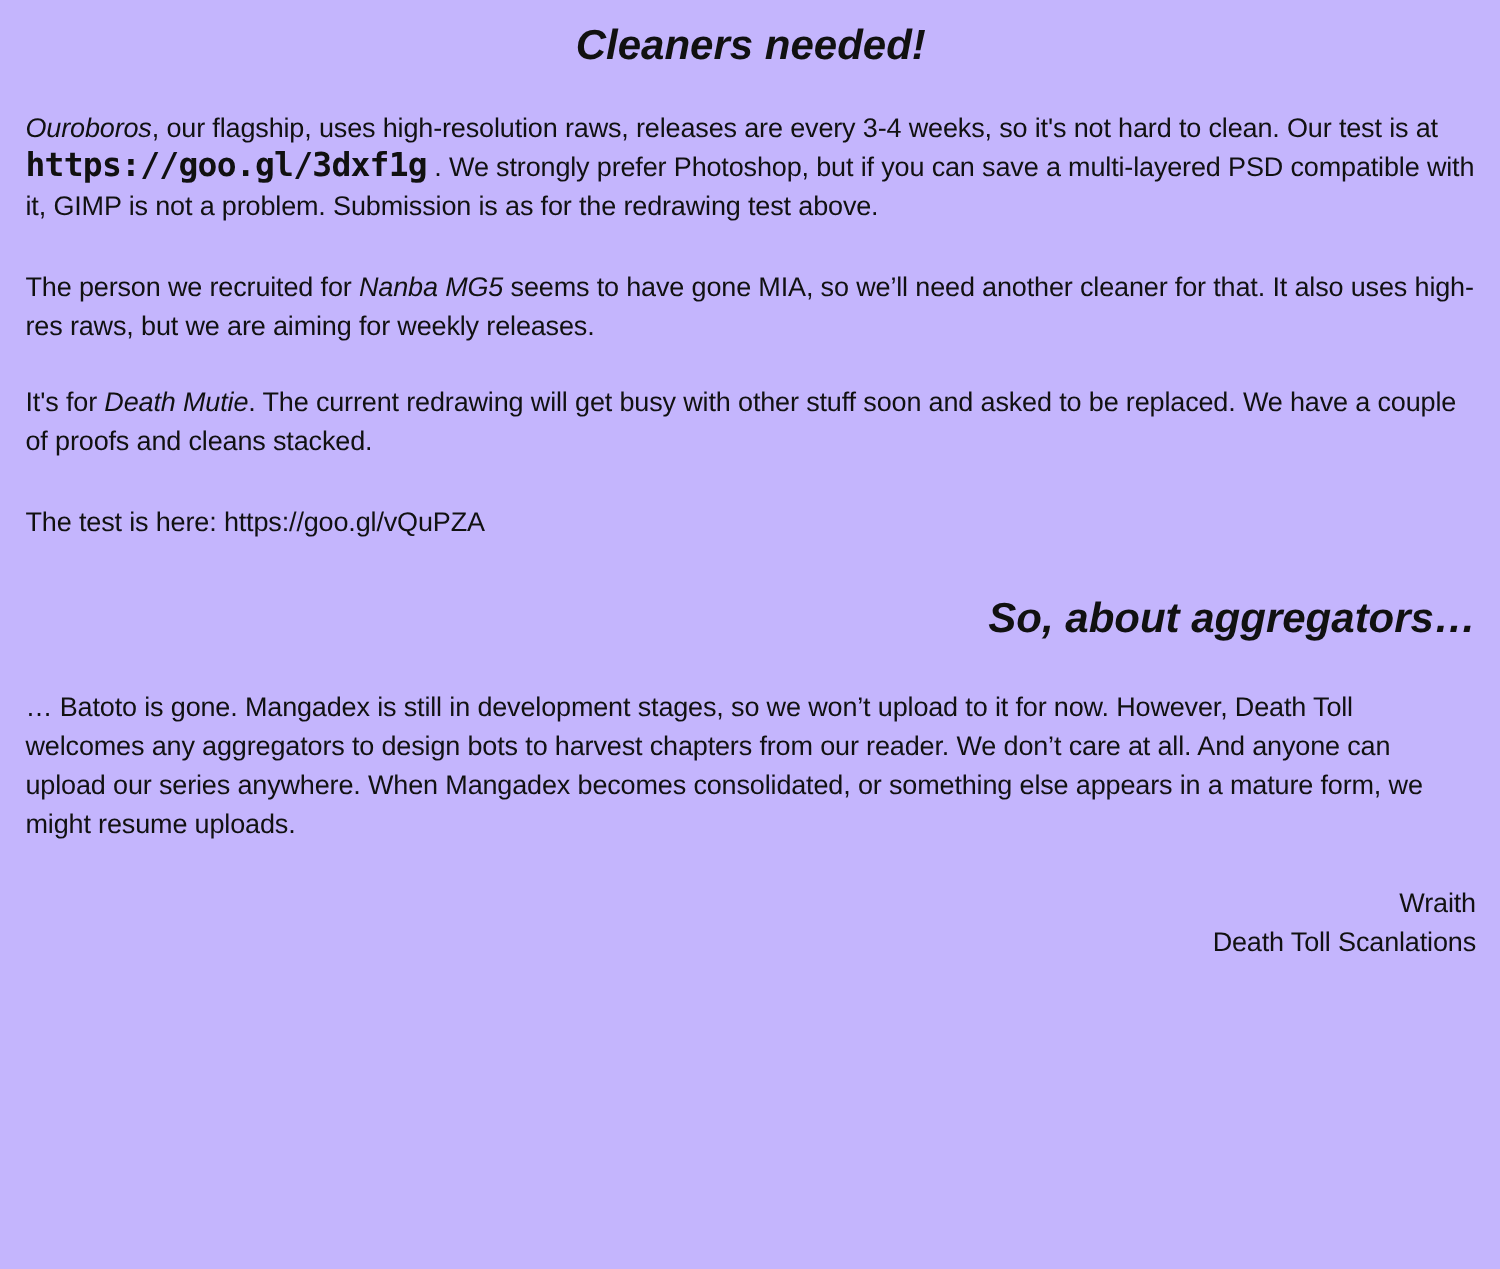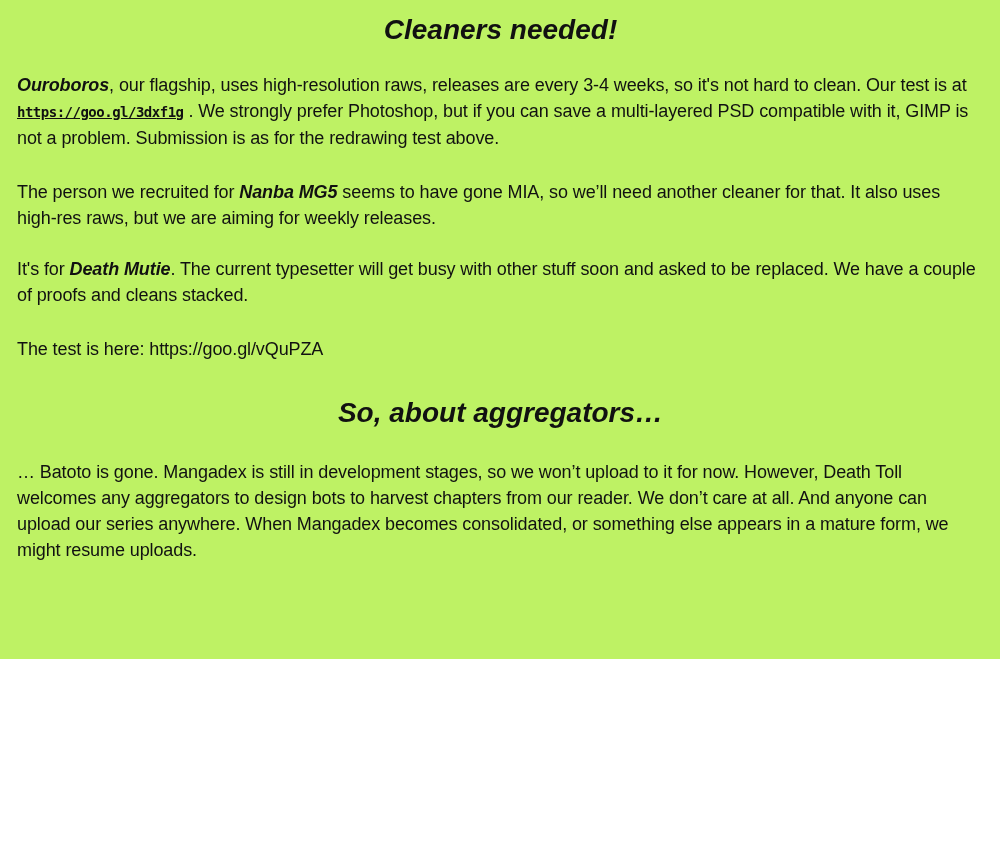--- a/index.html
+++ b/index.html
@@ -1,53 +1,52 @@
 <!DOCTYPE html>
 <html><head>
 <meta charset="utf-8">
 <style>
   html, body { margin: 0; padding: 0; background: #ffffff; }
   .page {
     position: relative;
     width: 1000px;
-    height: 659px;
+    height: 846px;
     box-sizing: border-box;
-    background: #bef264;
+    background: #c4b5fd;
     color: #111111;
     font-family: "Liberation Sans", sans-serif;
     font-size: 18px;
     line-height: 26px;
     letter-spacing: -0.1px;
     padding: 14px 16px 0 17px;
     overflow: hidden;
   }
   .heading {
     margin: 0;
     text-align: center;
     font-size: 28px;
     line-height: 32px;
     font-weight: 700;
     font-style: italic;
     letter-spacing: 0;
   }
   p { margin: 0; }
-  .series-name { font-weight: 700; font-style: italic; }
+  .series-name { font-weight: 400; font-style: italic; }
   .mono-url {
     font-family: "DejaVu Sans Mono", "Liberation Mono", monospace;
     font-weight: 700;
-    font-size: 14px;
+    font-size: 22px;
     letter-spacing: -0.5px;
-    text-decoration: underline;
   }
   .p-ouroboros   { margin-top: 26px; }
   .p-nanba       { margin-top: 28px; }
   .h-typesetter  { margin-top: 57px; }
   .p-cutie       { margin-top: 25px; }
   .p-testline    { margin-top: 28px; }
-  .h-aggregators { margin-top: 35px; }
+  .h-aggregators { margin-top: 35px; text-align: right; }
   .p-aggregators { margin-top: 30px; }
   .signature     { margin-top: 76px; text-align: right; }
   .sig-names     { margin-top: 27px; text-align: right; }
 </style>
 </head>
 <body>
 
 <div class="page">
 
   <h1 class="heading">Cleaners needed!</h1>
@@ -55,26 +54,30 @@
   <p class="p-ouroboros">
     <span class="series-name">Ouroboros</span><span>, our flagship, uses high-resolution raws, releases are every 3-4 weeks, so it's not hard to clean. Our test is at </span><span class="mono-url">https://goo.gl/3dxf1g</span><span> . We strongly prefer Photoshop, but if you can save a multi-layered PSD compatible with it, GIMP is not a problem. Submission is as for the redrawing test above.</span>
   </p>
 
   <p class="p-nanba">
     <span>The person we recruited for </span><span class="series-name">Nanba MG5</span><span> seems to have gone MIA, so we’ll need another cleaner for that. It also uses high-res raws, but we are aiming for weekly releases.</span>
   </p>
 
 
   <p class="p-cutie">
-    <span>It's for </span><span class="series-name">Death Mutie</span><span>. The current typesetter will get busy with other stuff soon and asked to be replaced. We have a couple of proofs and cleans stacked.</span>
+    <span>It's for </span><span class="series-name">Death Mutie</span><span>. The current redrawing will get busy with other stuff soon and asked to be replaced. We have a couple of proofs and cleans stacked.</span>
   </p>
 
   <p class="p-testline">
     <span>The test is here: </span><span>https://goo.gl/vQuPZA</span>
   </p>
 
   <h1 class="heading h-aggregators">So, about aggregators…</h1>
 
   <p class="p-aggregators">… Batoto is gone. Mangadex is still in development stages, so we won’t upload to it for now. However, Death Toll welcomes any aggregators to design bots to harvest chapters from our reader. We don’t care at all. And anyone can upload our series anywhere. When Mangadex becomes consolidated, or something else appears in a mature form, we might resume uploads.</p>
 
 
+  <div class="sig-names">
+    <p>Wraith</p>
+    <p>Death Toll Scanlations</p>
+  </div>
 
 </div>
 
 </body></html>

